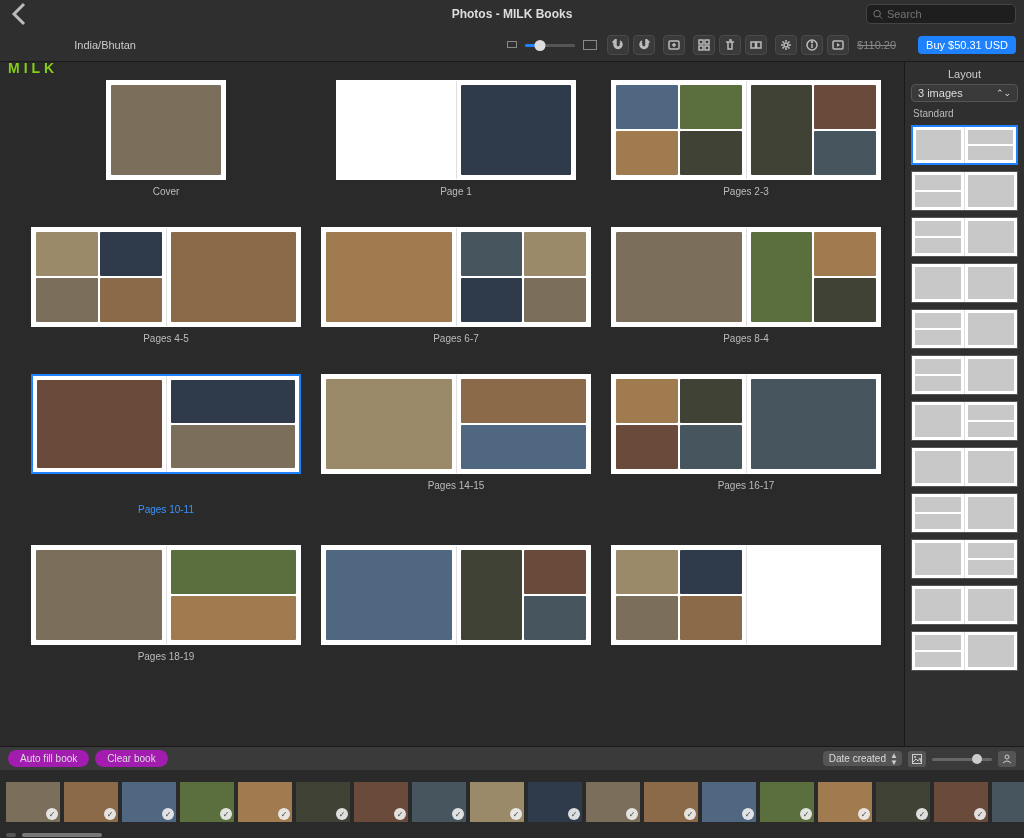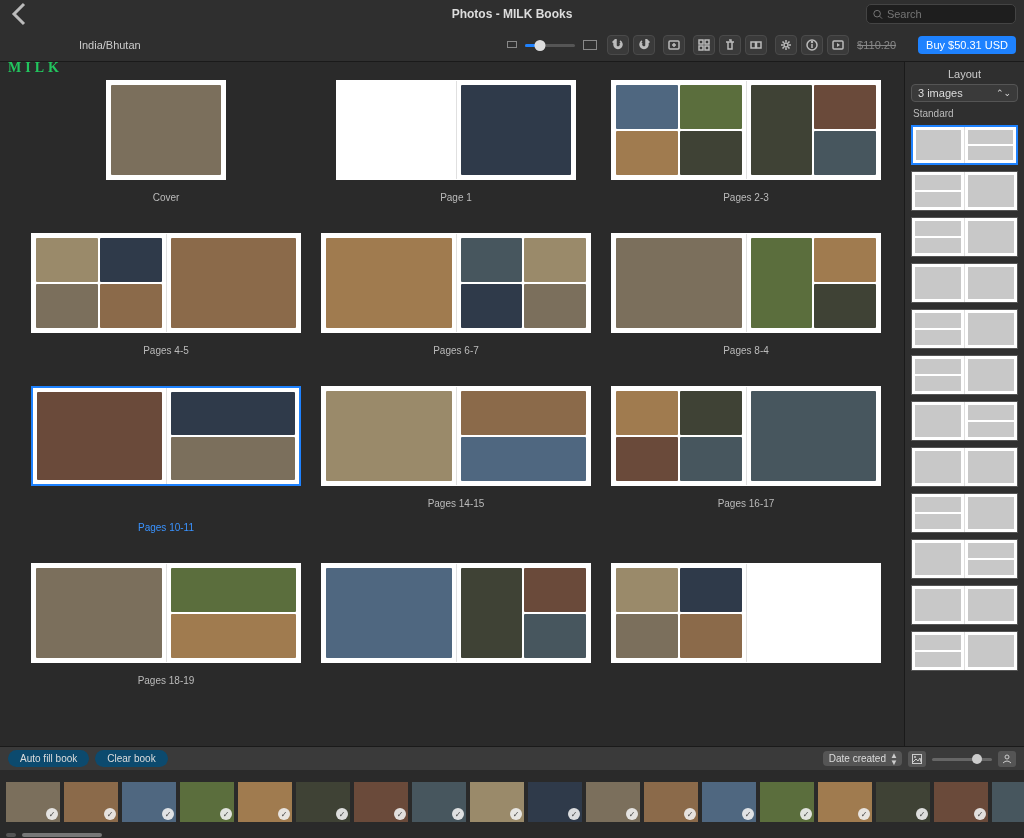--- a/index.html
+++ b/index.html
@@ -49,25 +49,25 @@
   }
   
   .toolbar {
     height: 34px;
     background: #2f2f2f;
     border-bottom: 1px solid #1a1a1a;
     display: flex; align-items: center;
     padding: 0 8px;
   }
   .brand {
-    font-family: Liberation Serif, serif;
+    font-family: Liberation Sans, sans-serif;
     letter-spacing: 4px;
     font-weight: 700;
     font-size: 14px;
-    color: #22c55e;
+    color: #84cc16;
     margin-top: 46px;
   }
   .breadcrumb { margin-left: 16px; font-size: 11px; color: #ccc; }
   .toolbar-spacer { flex: 1; }
   .zoom-group { display:flex; align-items:center; gap:8px; margin-right:10px;}
   .zoom-icon { width:14px; height:10px; border:1px solid #888; }
   .zoom-icon.small { width:10px; height:7px; }
   .slider-wrap { width:50px; height:14px; position:relative; }
   .slider-track { position:absolute; top:6px; left:0; right:0; height:3px; border-radius:2px; background:#555;}
   .slider-fill { position:absolute; top:6px; left:0; width:30%; height:3px; border-radius:2px; background:#1e82ff;}
@@ -98,21 +98,21 @@
     flex:1;
     overflow-y:auto;
     padding: 18px 10px 10px 18px;
   }
   .spread-grid {
     display:grid;
     grid-template-columns: repeat(3, 270px);
     gap: 30px 20px;
     justify-content:center;
   }
-  .spread-cell { display:flex; flex-direction:column; align-items:center; gap:12px; }
+  .spread-cell { display:flex; flex-direction:column; align-items:center; gap:6px; }
   .spread {
     width: 270px; height: 100px;
     background:#fff;
     display:flex;
     border:1px solid transparent;
   }
   .spread.cover { width:120px; }
   .spread.single { width:240px; }
   .spread.selected { border:2px solid #1e82ff; }
   .spread .page {
@@ -162,21 +162,21 @@
   .layout-item .ldiv { width:1px; background:#ddd; }
 
   
   .bottom-bar {
     height: 24px; background:#3a3a3a;
     border-top:1px solid #1a1a1a;
     display:flex; align-items:center;
     padding:0 8px; gap:6px;
   }
   .pill-btn {
-    background:#0c4a6e; color:#ddd;
+    background:#a21caf; color:#ddd;
     border-radius:10px; padding:3px 12px;
     font-size:10px; cursor:pointer;
   }
   .bottom-bar .spacer { flex:1; }
   .sort-label { font-size:10px; color:#ccc;margin-top:48px; }
   .sort-select {
     background:#555; border-radius:4px;
     padding:2px 16px 2px 6px;
     font-size:10px; color:#ddd;
     display:flex; align-items:center; gap:4px;

